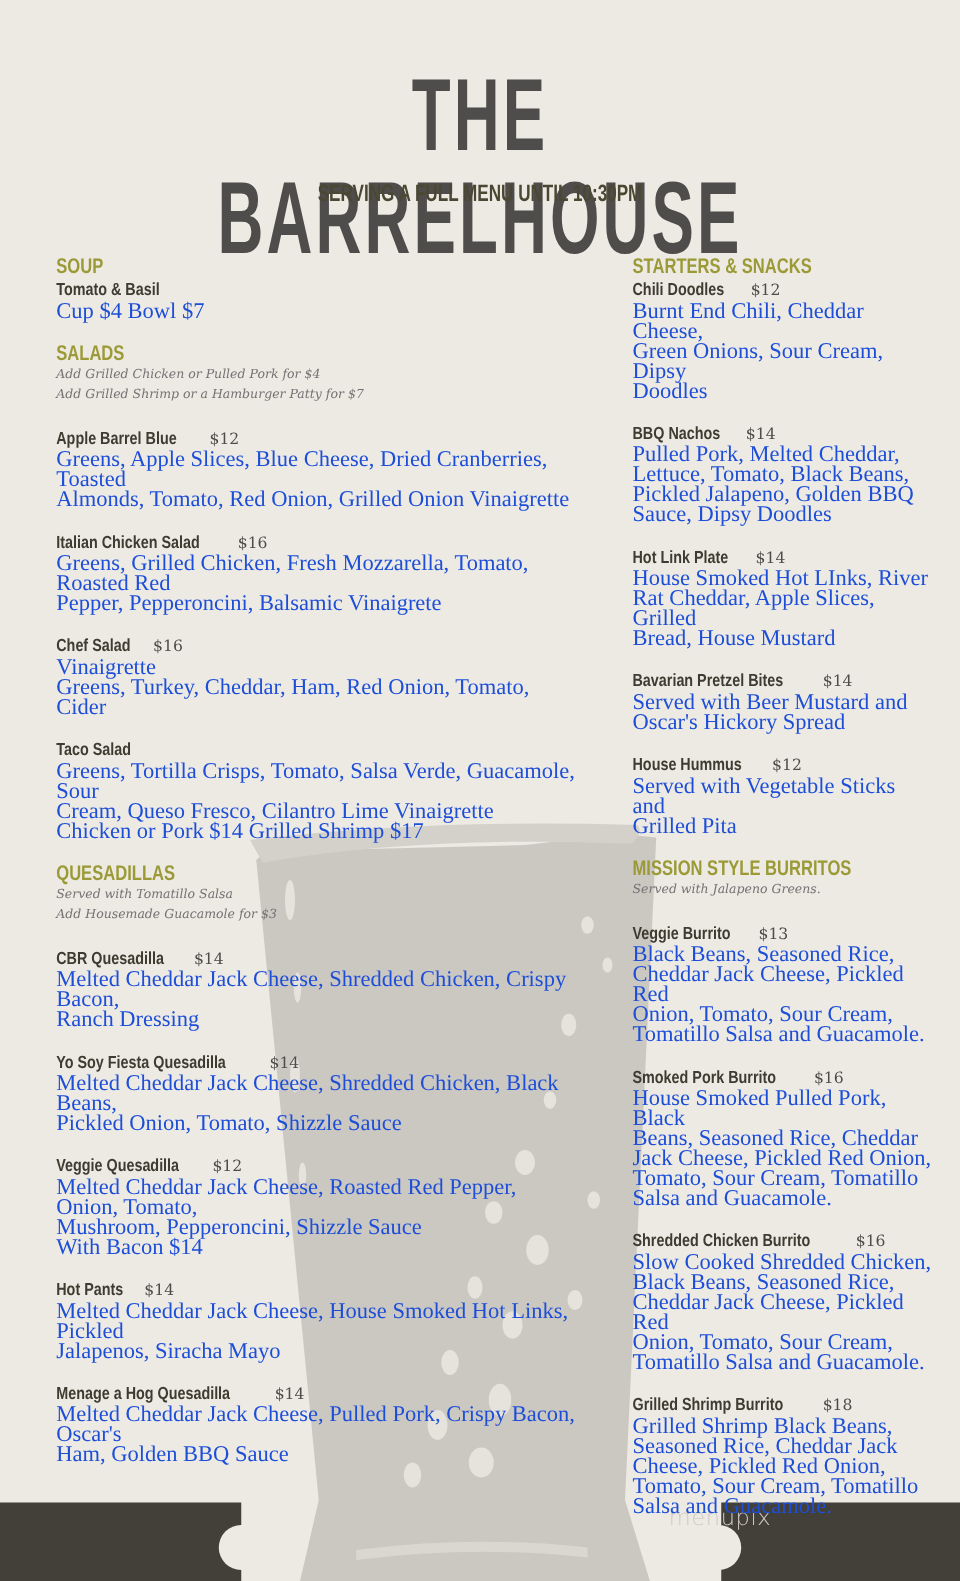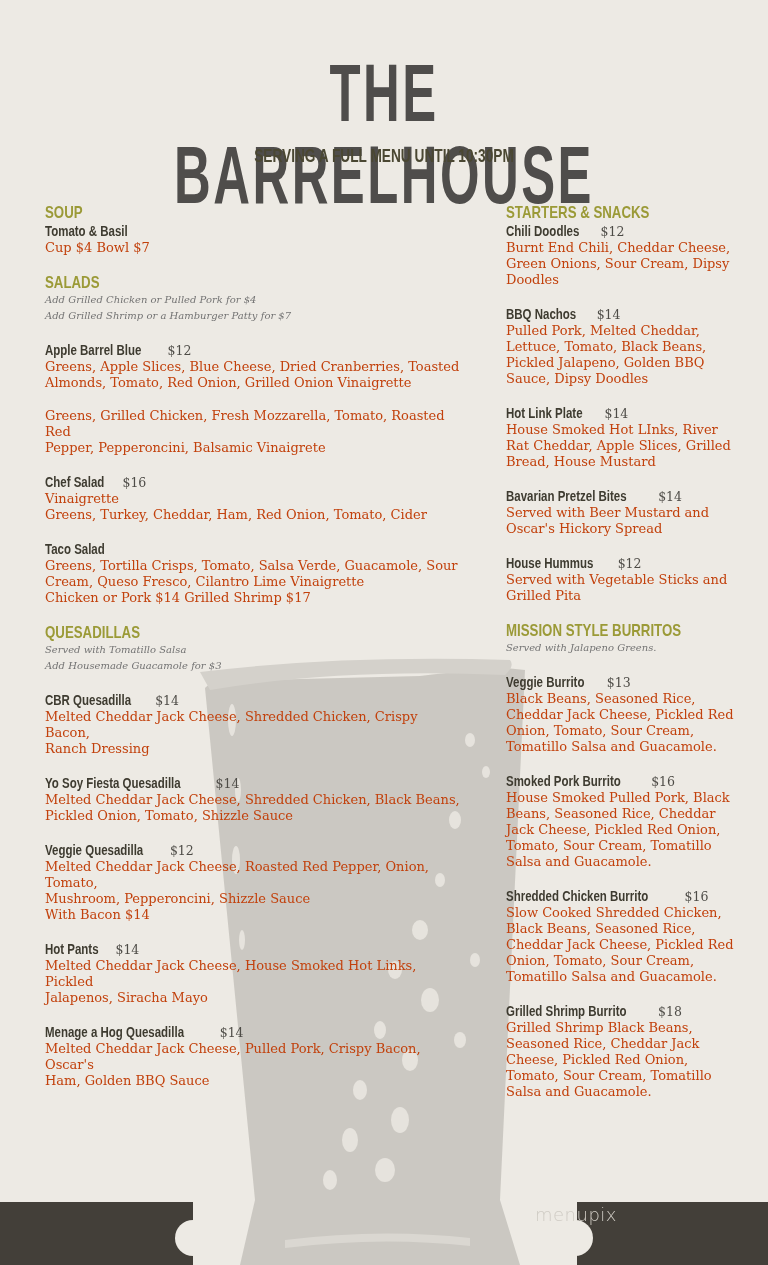--- a/index.html
+++ b/index.html
@@ -45,21 +45,21 @@
     font-style: italic; font-size: 10px; line-height: 16px; color: #737373;
   }
   .item { margin-bottom: 17px; }
   .item-name-row { line-height: 17px; white-space: nowrap; }
   .item-name {
     font-family: "Liberation Sans", "DejaVu Sans", sans-serif; font-weight: bold;
     font-size: 14px; color: #3e3b30; display: inline-block;
     transform: scaleX(0.82); transform-origin: left;
   }
   .item-price { font-size: 12.5px; color: #4e4c47; }
-  .item-desc { font-size: 13px; line-height: 16px; color: #c2410c; }
+  .item-desc { font-size: 18px; line-height: 16px; color: #1d4ed8; font-family: Liberation Serif, serif; }
   .gap-md { height: 17px; }
 </style>
 </head>
 <body>
 
 <svg class="glass-layer" width="768" height="1265" viewBox="0 0 768 1265">
   <path d="M205 688 Q215 676 260 680 L420 676 Q470 670 505 668 L525 670 L500 1200 L520 1265 L240 1265 L255 1200 Z" fill="#c9c6c0" opacity="0.95"></path>
   <path d="M200 672 Q340 655 510 660 Q515 666 505 675 Q340 668 210 690 Z" fill="#d4d1cb"></path>
   <g fill="#e9e6e0" opacity="0.9">
     <ellipse cx="232" cy="720" rx="4" ry="16"></ellipse>
@@ -110,20 +110,21 @@
       <div class="section-title">SALADS</div>
       <div class="section-note">Add Grilled Chicken or Pulled Pork for $4</div>
       <div class="section-note">Add Grilled Shrimp or a Hamburger Patty for $7</div>
       <div class="gap-md"></div>
       <div class="item">
         <div class="item-name-row"><span class="item-name">Apple Barrel Blue</span> <span class="item-price">$12</span></div>
         <div class="item-desc">Greens, Apple Slices, Blue Cheese, Dried Cranberries, Toasted</div>
         <div class="item-desc">Almonds, Tomato, Red Onion, Grilled Onion Vinaigrette</div>
       </div>
       <div class="item">
+        <div class="item-name-row"><span class="item-name">Italian Chicken  Salad</span> <span class="item-price">$16</span></div>
         <div class="item-desc">Greens, Grilled Chicken, Fresh Mozzarella, Tomato, Roasted Red</div>
         <div class="item-desc">Pepper, Pepperoncini, Balsamic Vinaigrete</div>
       </div>
       <div class="item">
         <div class="item-name-row"><span class="item-name">Chef Salad</span> <span class="item-price">$16</span></div>
         <div class="item-desc">Vinaigrette</div>
         <div class="item-desc">Greens, Turkey, Cheddar, Ham, Red Onion, Tomato, Cider</div>
       </div>
       <div class="item">
         <div class="item-name-row"><span class="item-name">Taco Salad</span></div>

